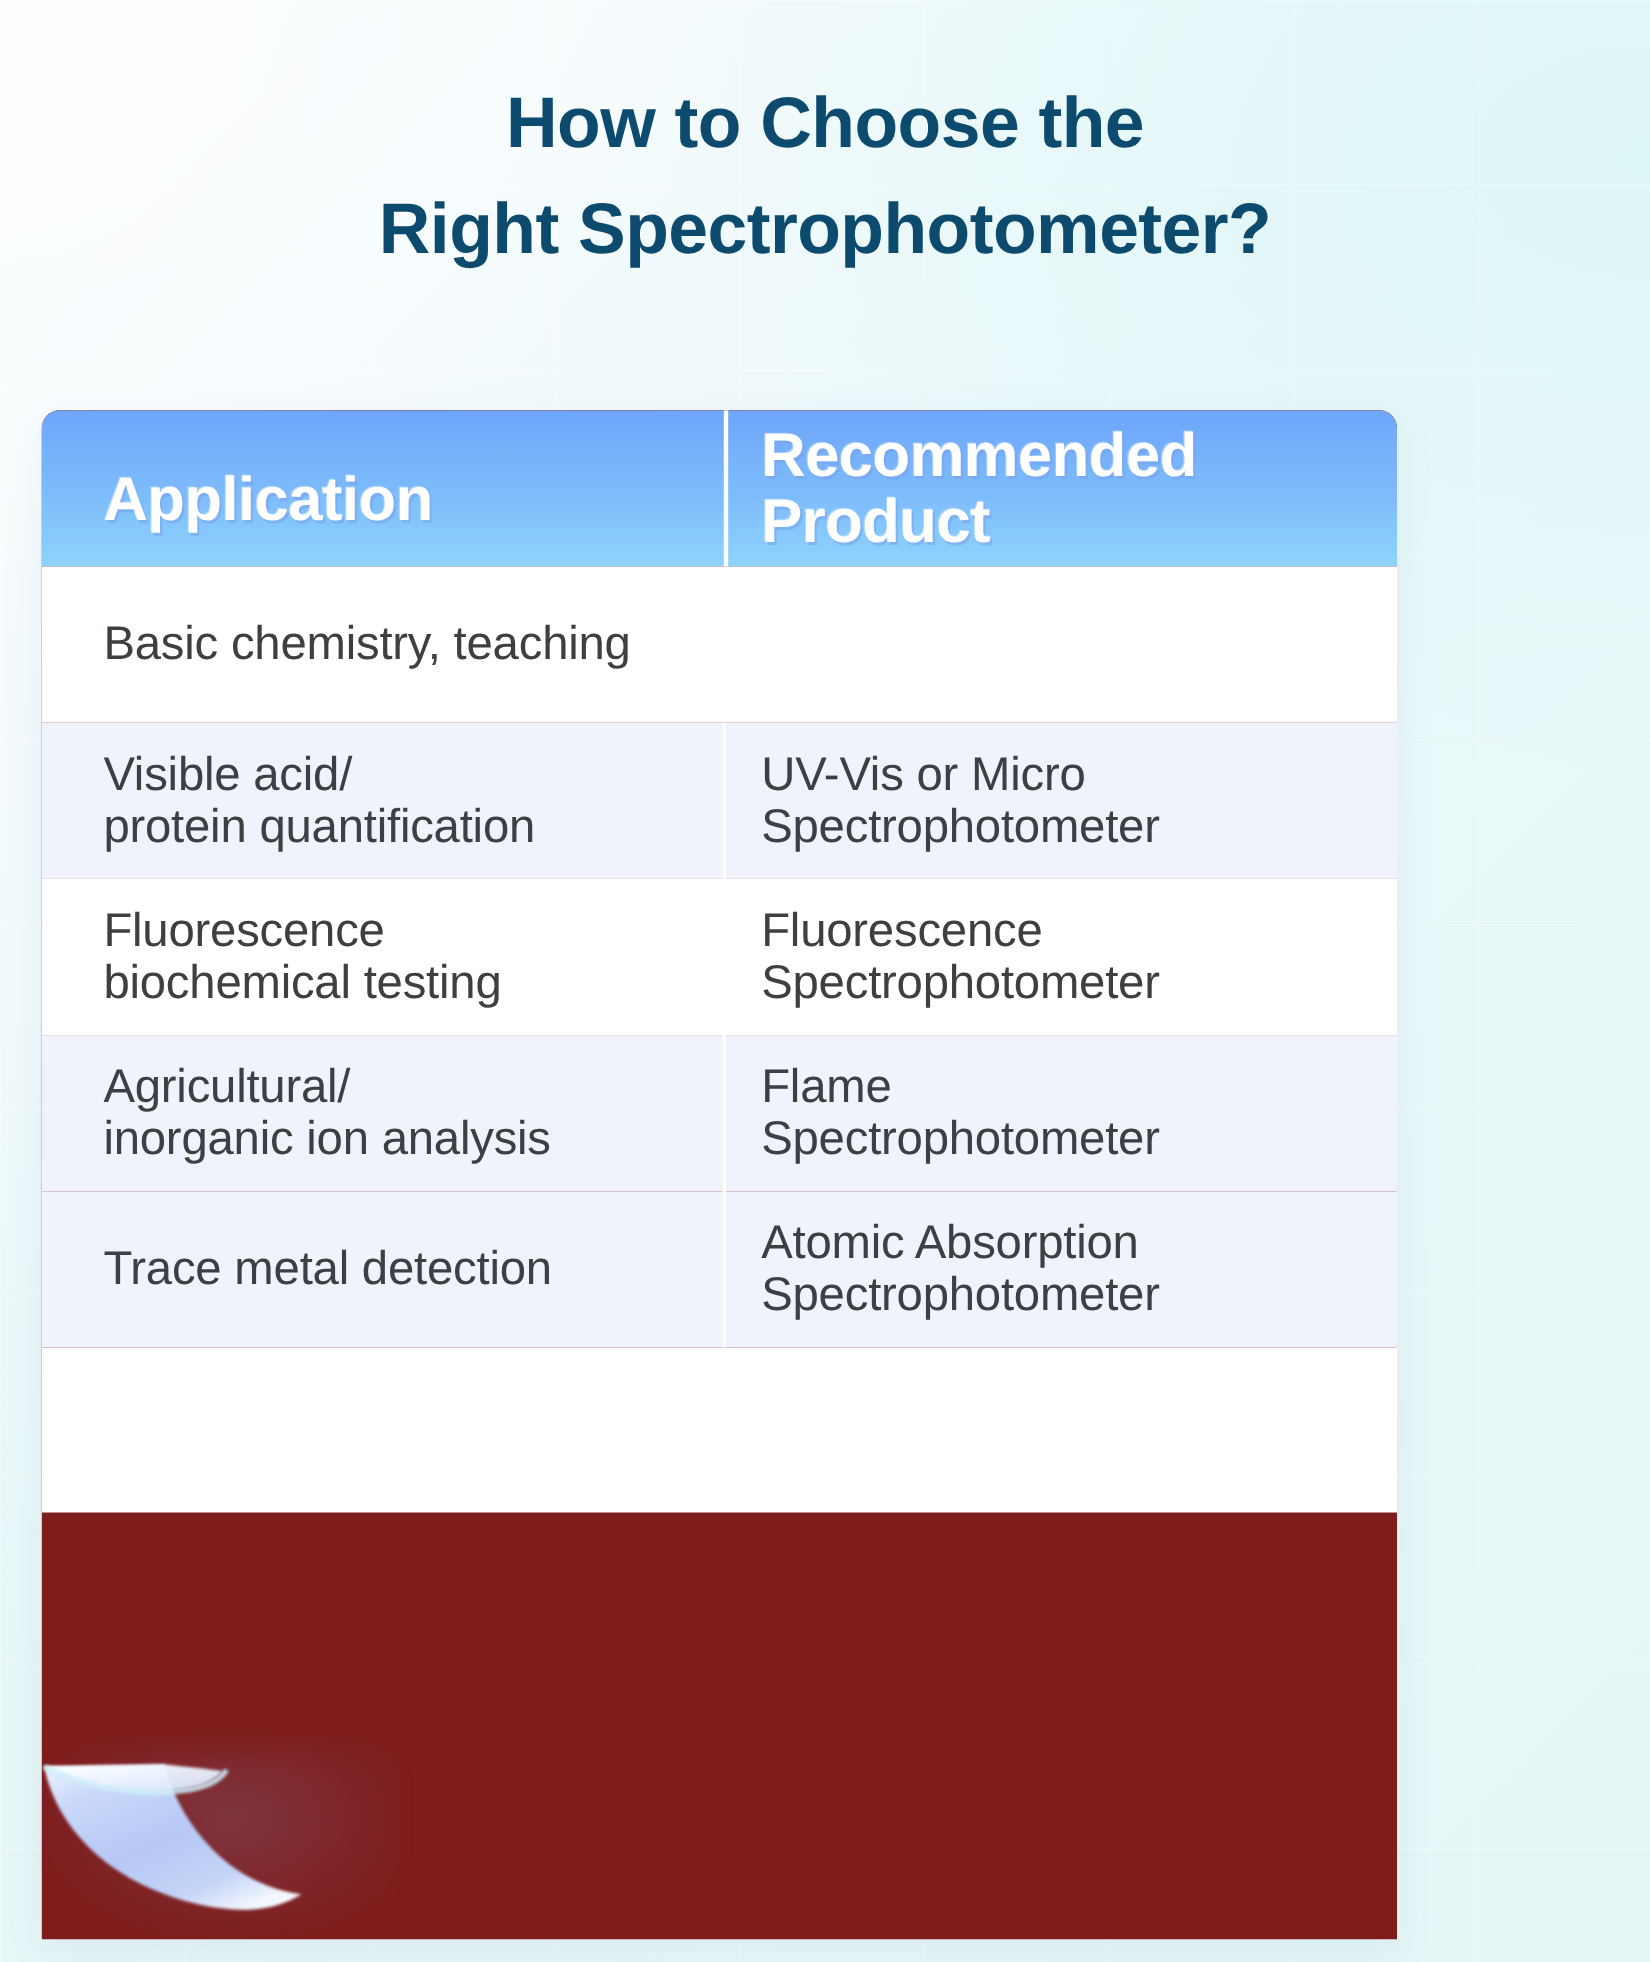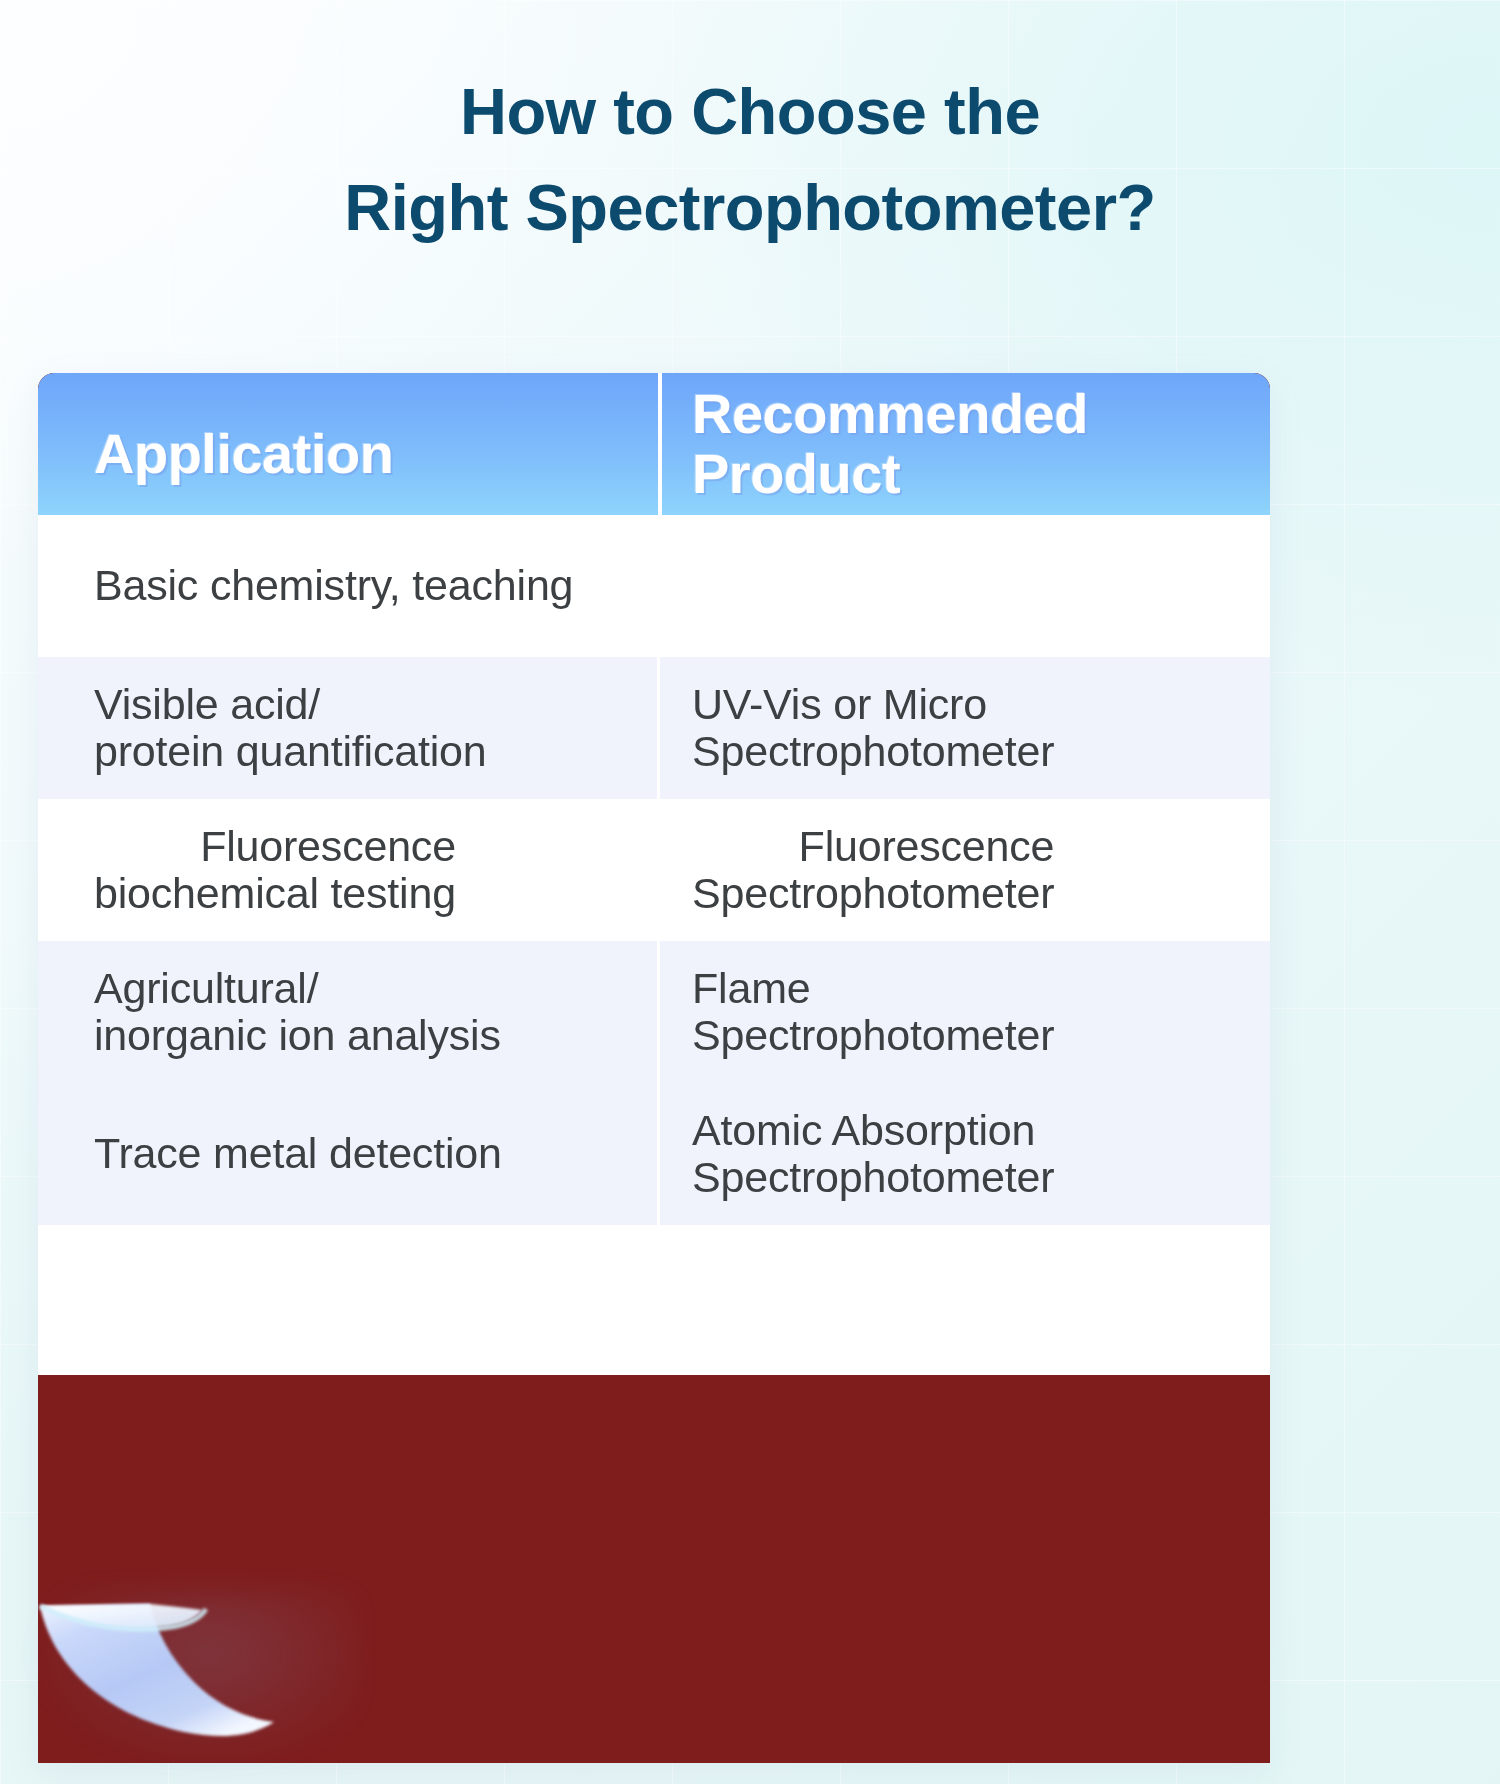--- a/index.html
+++ b/index.html
@@ -75,21 +75,21 @@
     color:#ffffff;
     text-shadow: 2px 2px 0 rgba(120,160,235,0.55), -1px -1px 0 rgba(255,255,255,0.35);
     letter-spacing:-0.5px;
   }
 
   .trow {
     display:flex;
     position:relative;
     min-height:142px;
   }
-  .trow.odd  { background:#ffffff;text-align:right; }
+  .trow.odd  { background:#ffffff; }
   .trow.even { background:#F1F3FC; }
   .trow .cell { display:flex; align-items:center; }
   .trow .cell.left  { width:620px; padding:18px 24px 18px 56px; }
   .trow .cell.right { width:612px; padding:18px 20px 18px 34px; }
   .trow.even .vdiv {
     position:absolute; left:619px; top:0; bottom:0;
     width:3px; background:#ffffff;
   }
   .cell-text {
     font-family:"Liberation Sans", sans-serif;

